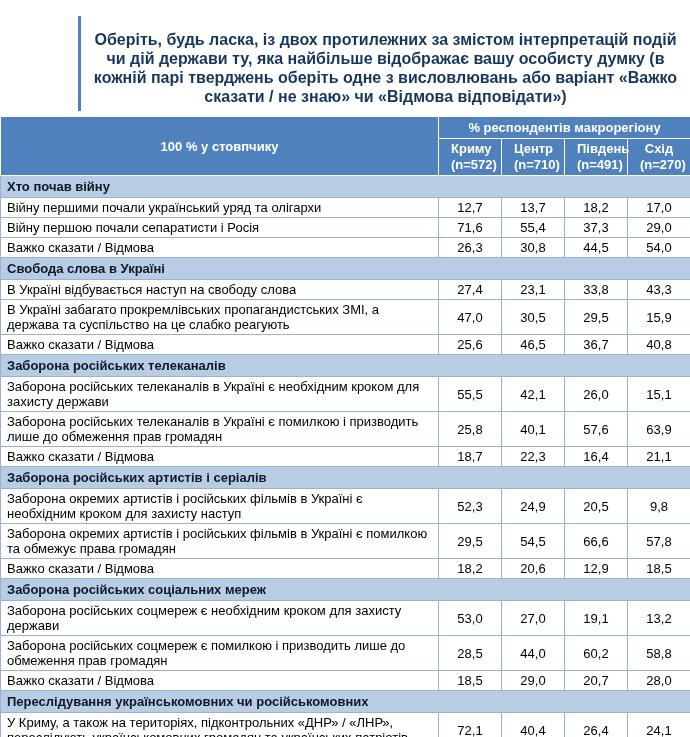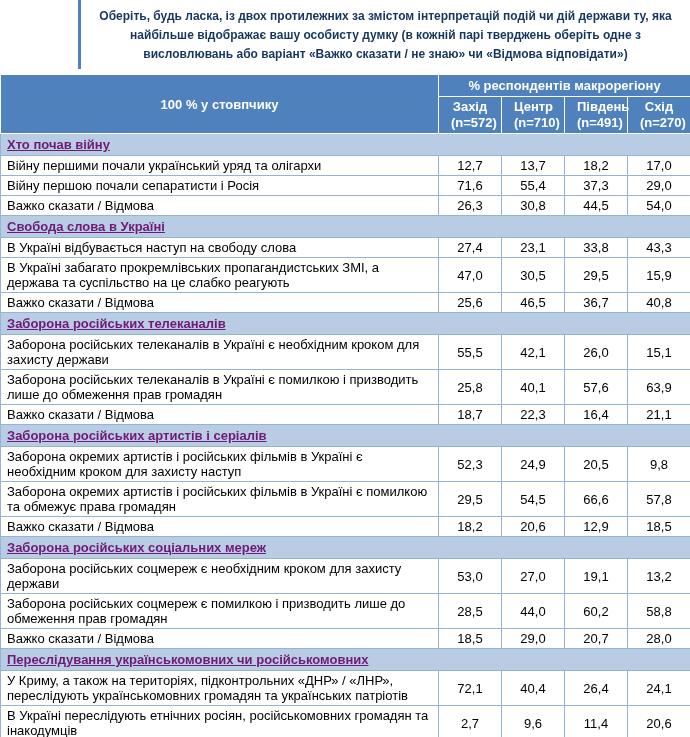--- a/index.html
+++ b/index.html
@@ -5,24 +5,24 @@
   html, body { margin:0; padding:0; background:#fff; }
   body {
     width:690px;
     font-family:"Liberation Sans", sans-serif;
     color:#000;
     -webkit-font-smoothing:antialiased;
   }
   .page { width:690px; }
 
   .intro {
-    margin:0 2px 5px 78px;
+    margin:16px 2px 5px 78px;
     border-left:3px solid var(--header-bg, #4f81bd);
-    padding:7px 8px 5px 10px;
-    font-size:12px;
+    padding:14px 8px 5px 10px;
+    font-size:16px;
     font-weight:bold;
     text-align:center;
     line-height:19px;
     color:#17365d;
   }
 
   table.survey {
     width:690px;
     border-collapse:collapse;
     table-layout:fixed;
@@ -48,22 +48,21 @@
     border:1px solid var(--grid-border, #95b3d7);
     padding:2px 6px;
     line-height:15px;
     vertical-align:middle;
     background:#fff;
   }
   tr.section td {
     background:var(--section-bg, #b8cce4);
     font-weight:bold;
     padding:3px 6px;
-    color:#701a75;
-    text-decoration:underline;
+    color:#0f172a;
   }
   td.val { text-align:center; }
   td.label { text-align:left;margin-top:35px; }
 </style>
 </head>
 <body>
 
 <div class="page">
 
   <div class="intro">Оберіть, будь ласка, із двох протилежних за змістом інтерпретацій подій чи дій держави ту, яка найбільше відображає вашу особисту думку (в кожній парі тверджень оберіть одне з висловлювань або варіант «Важко сказати / не знаю» чи «Відмова відповідати»)</div>
@@ -76,21 +75,21 @@
       <col class="c-val">
       <col class="c-val">
     </colgroup>
     <thead>
       <tr>
         <th class="corner" rowspan="2">100 % у стовпчику</th>
         <th class="group" colspan="4">% респондентів макрорегіону</th>
       </tr>
       <tr id="col-row">
           <th class="col">
-            <div>Захід</div>
+            <div>Криму</div>
             <div>(n=572)</div>
           </th>
           <th class="col">
             <div>Центр</div>
             <div>(n=710)</div>
           </th>
           <th class="col">
             <div>Південь</div>
             <div>(n=491)</div>
           </th>

